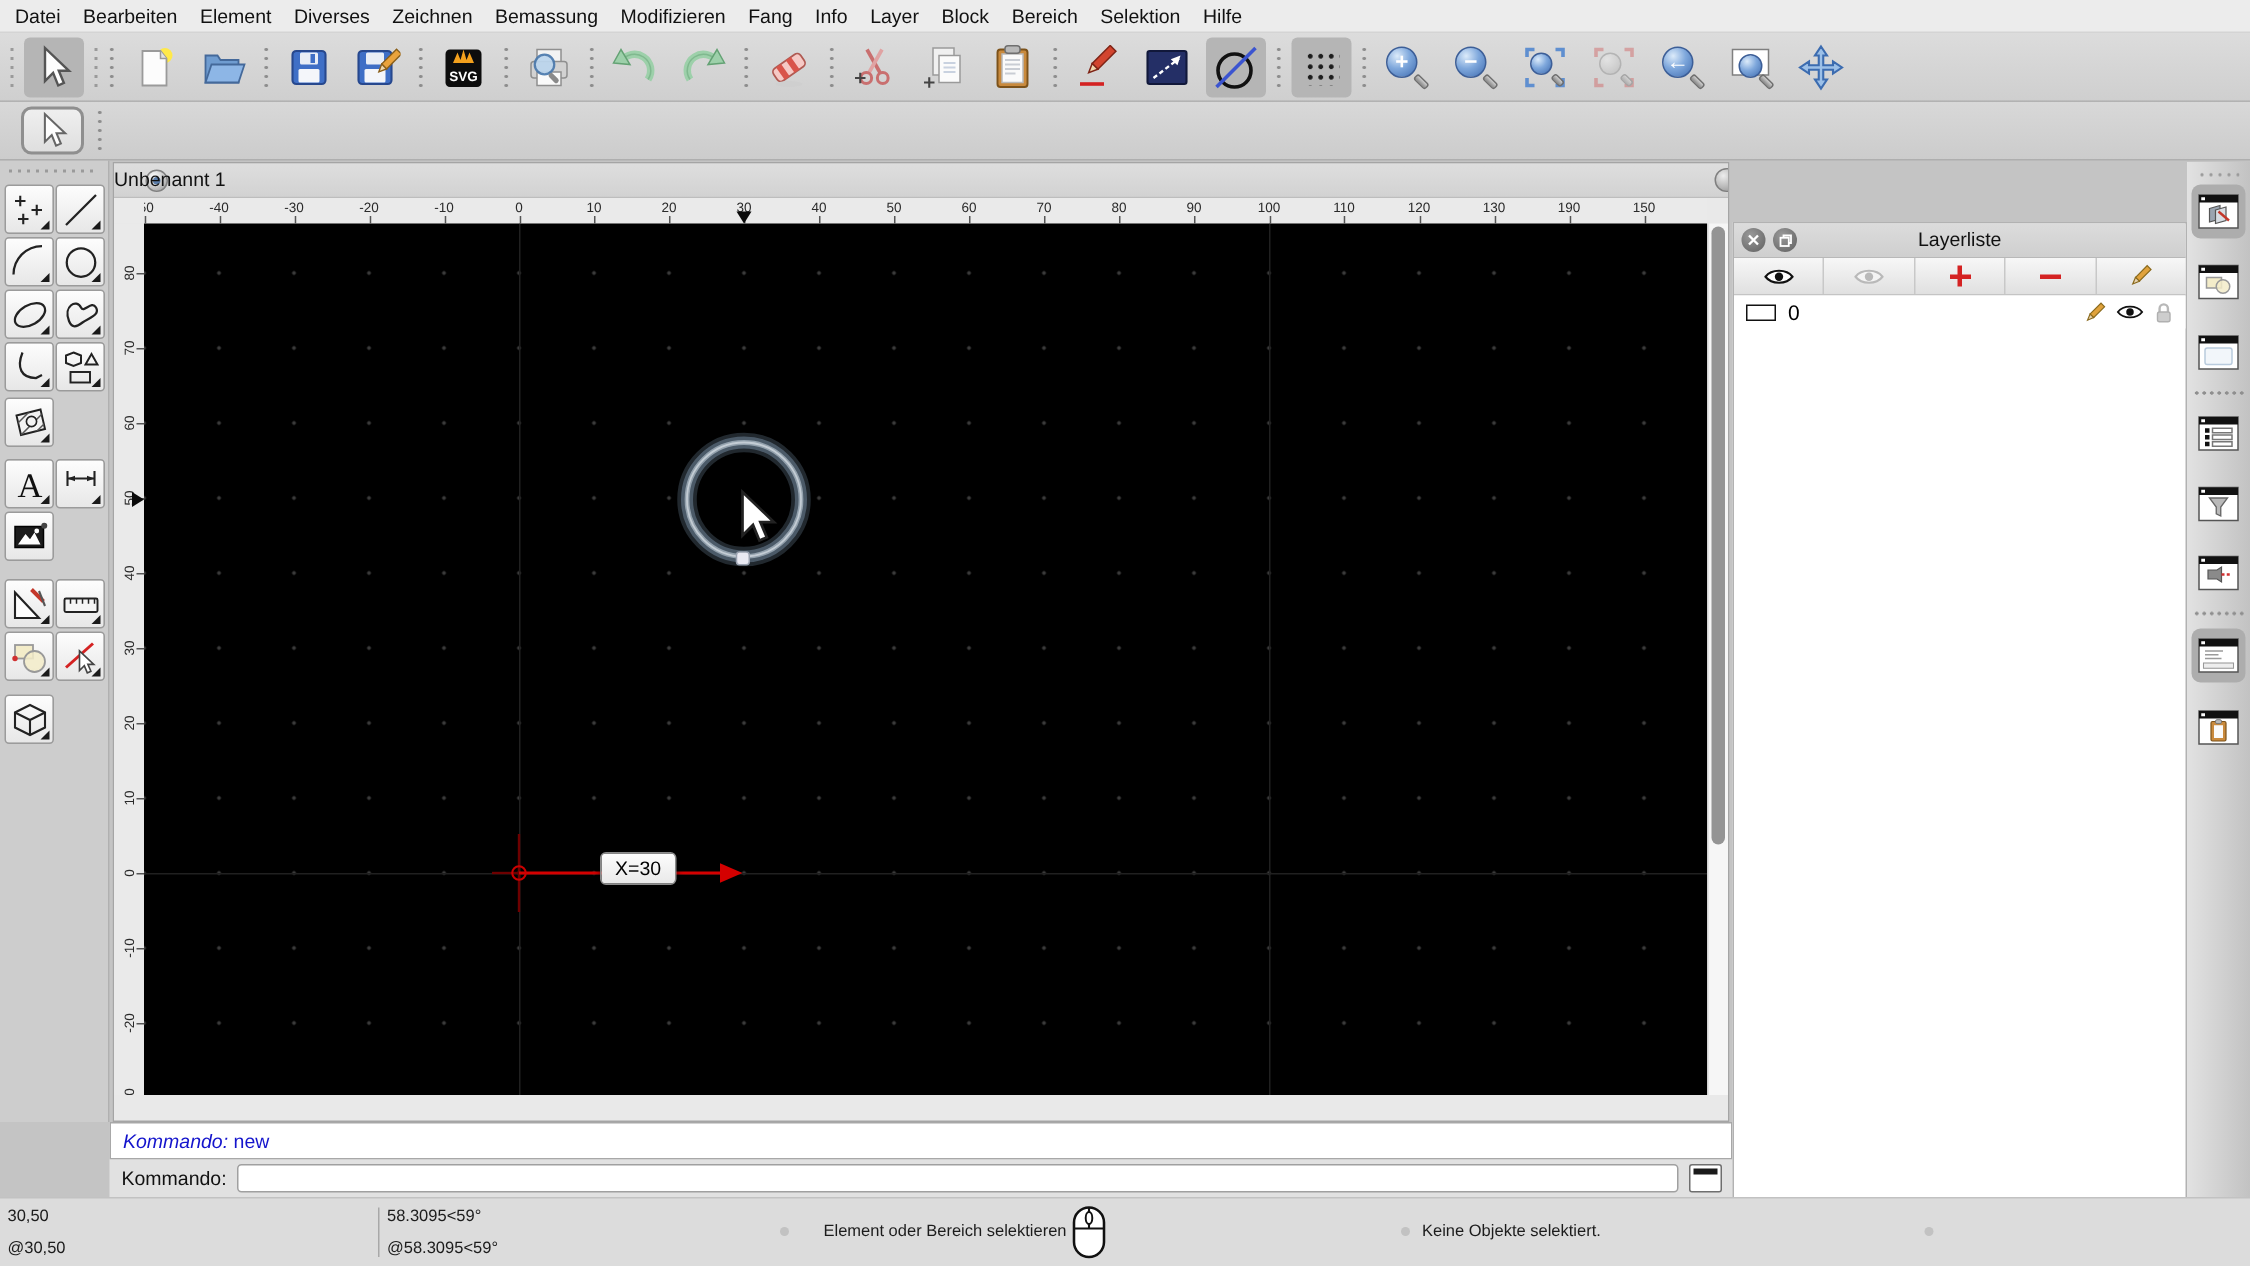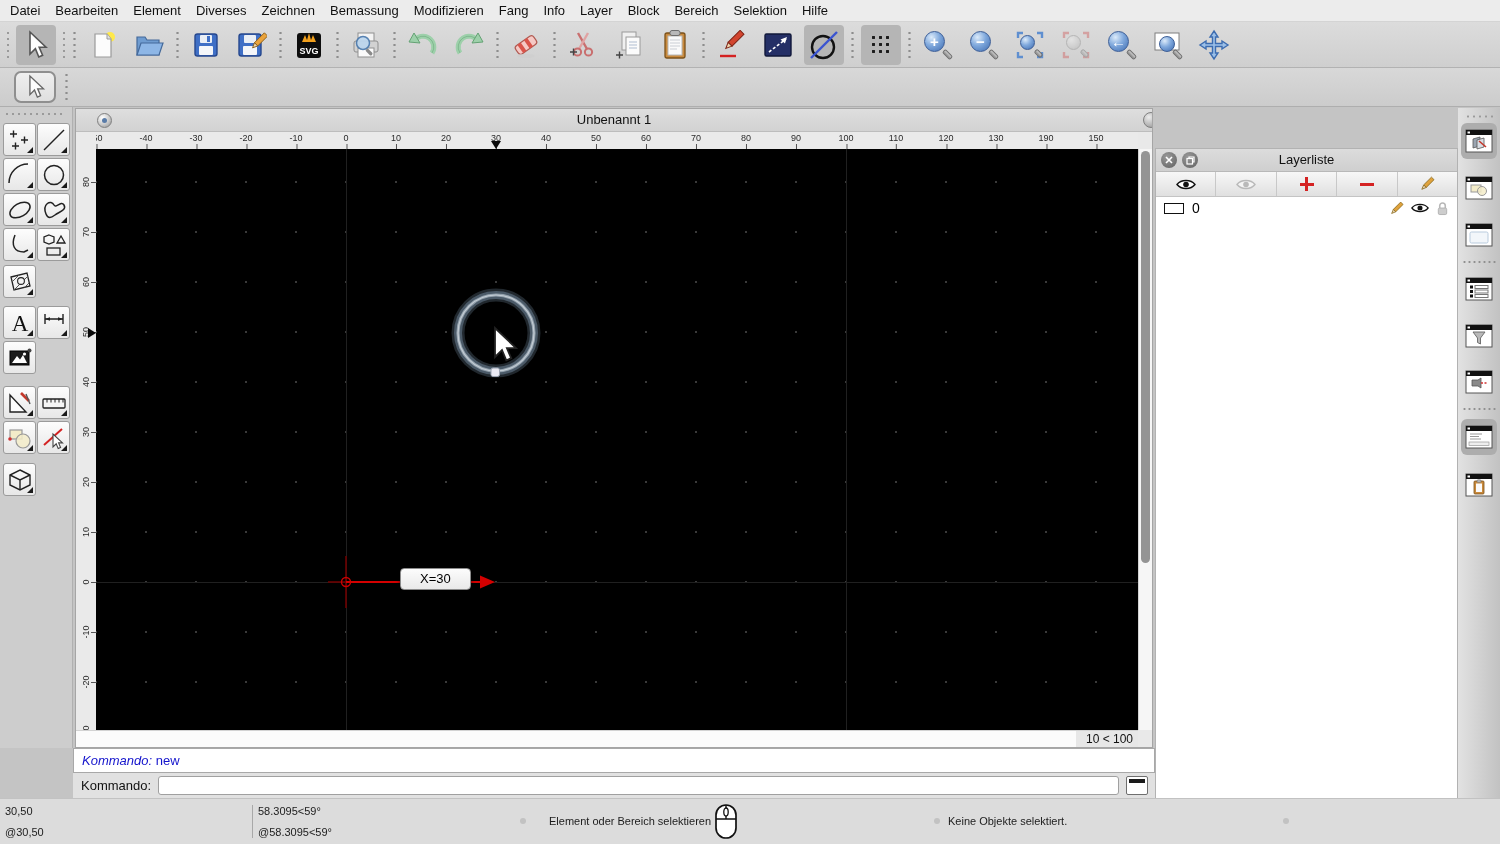--- a/index.html
+++ b/index.html
@@ -56,21 +56,21 @@
     display:flex; align-items:center; justify-content:center; }
   .pbtn.sub::after { content:''; position:absolute; right:2px; bottom:2px;
     border-left:6px solid transparent; border-bottom:6px solid #1a1a1a; }
 
   
   .mdi { position:absolute; left:75px; top:108px; width:1078px; height:640px;
     background:#e9e9e9; border:1px solid #a5a5a5; overflow:hidden; z-index:10;}
   .mdi-title { position:absolute; left:0; top:0; right:0; height:23px;
     background:linear-gradient(#dedede,#d2d2d2); border-bottom:1px solid #bdbdbd;
     font-size:13px; color:#111; }
-  .mdi-title .ttl { position:absolute; left:0; right:0; top:3px; text-align:center; }
+  .mdi-title .ttl { position:absolute; left:0; right:0; top:3px; }
   .appicon { position:absolute; left:21px; top:4px; width:15px; height:15px; border-radius:50%;
     background:radial-gradient(circle at 35% 30%, #ffffff, #c9c9c9 55%, #8f8f8f); border:1px solid #808080;}
   .appicon::after { content:''; position:absolute; left:4px; top:4px; width:5px; height:5px;
     border-radius:50%; background:#5a7ca8; }
   .corner-circle { position:absolute; right:-7px; top:3px; width:16px; height:16px; border-radius:50%;
     background:radial-gradient(circle at 35% 30%, #ededed, #b5b5b5 60%, #8f8f8f); border:1px solid #7f7f7f;}
 
   .ruler-corner { position:absolute; left:0; top:23px; width:20px; height:17px; background:#eaeaea; }
   .ruler-h { position:absolute; left:20px; top:23px; right:14px; height:17px;
     background:#eaeaea; overflow:hidden; }
@@ -90,21 +90,21 @@
     border-top:5px solid transparent; border-bottom:5px solid transparent;
     border-left:8px solid #0a0a0a; }
 
   .canvas { position:absolute; left:20px; top:40px; right:14px; bottom:17px;
     background-color:#000;
     background-image:radial-gradient(circle,#3a3a3a 1.2px,transparent 1.5px);
     background-size:50px 50px; background-position:-25px 8px; overflow:hidden; }
   .meta-v { position:absolute; top:0; bottom:0; width:1px; background:#202020; }
   .meta-h { position:absolute; left:0; right:0; height:1px; background:#202020; }
   .axis-svg, .entity-svg, .cursor-svg { position:absolute; pointer-events:none; }
-  .coord-tip { position:absolute; left:304px; top:419px; padding:2px 19px 3px;
+  .coord-tip { position:absolute; left:304px; top:419px; padding:2px 9px 3px;
     background:linear-gradient(#fcfcfc,#e9e9e9); border:1px solid #8b8b8b; border-radius:4px;
     font-size:13px; color:#000; box-shadow:0 1px 4px rgba(0,0,0,.55); }
 
   .vscroll { position:absolute; right:0; top:40px; bottom:17px; width:14px;
     background:#f6f6f6; border-left:1px solid #d2d2d2; }
   .vthumb { position:absolute; left:2px; top:2px; width:9px; height:412px;
     background:#949494; border-radius:5px; }
   .hscroll { position:absolute; left:0; right:14px; bottom:0; height:17px;
     background:#fbfbfb; border-top:1px solid #d2d2d2; }
   .gridinfo { position:absolute; right:0; top:0; bottom:0; width:62px; background:#e7e7e7;
@@ -616,23 +616,20 @@
     <div class="coord-tip">X=30</div>
 
     <svg class="cursor-svg" style="left:396px;top:177px" width="28" height="40" viewBox="0 0 28 40">
       <path d="M3,2 L3,31 L10,24 L14.3,34.3 L19.2,32.2 L14.9,22.1 L24,22.1 Z" fill="#ffffff" stroke="#222" stroke-width="1.8"></path>
     </svg>
   </div>
 
   <div class="vscroll">
     <div class="vthumb"></div>
   </div>
-  <div class="hscroll">
-    <div class="gridinfo">10 &lt; 100</div>
-  </div>
 </div>
 
 <div class="dock">
   <div class="dock-title">
     <div class="dock-btn" style="left:5px">
       <svg width="8" height="8" viewBox="0 0 8 8">
           <path d="M1,1 L7,7 M7,1 L1,7" stroke="#fff" stroke-width="1.6"></path>
         </svg>
     </div>
     <div class="dock-btn" style="left:26px">

